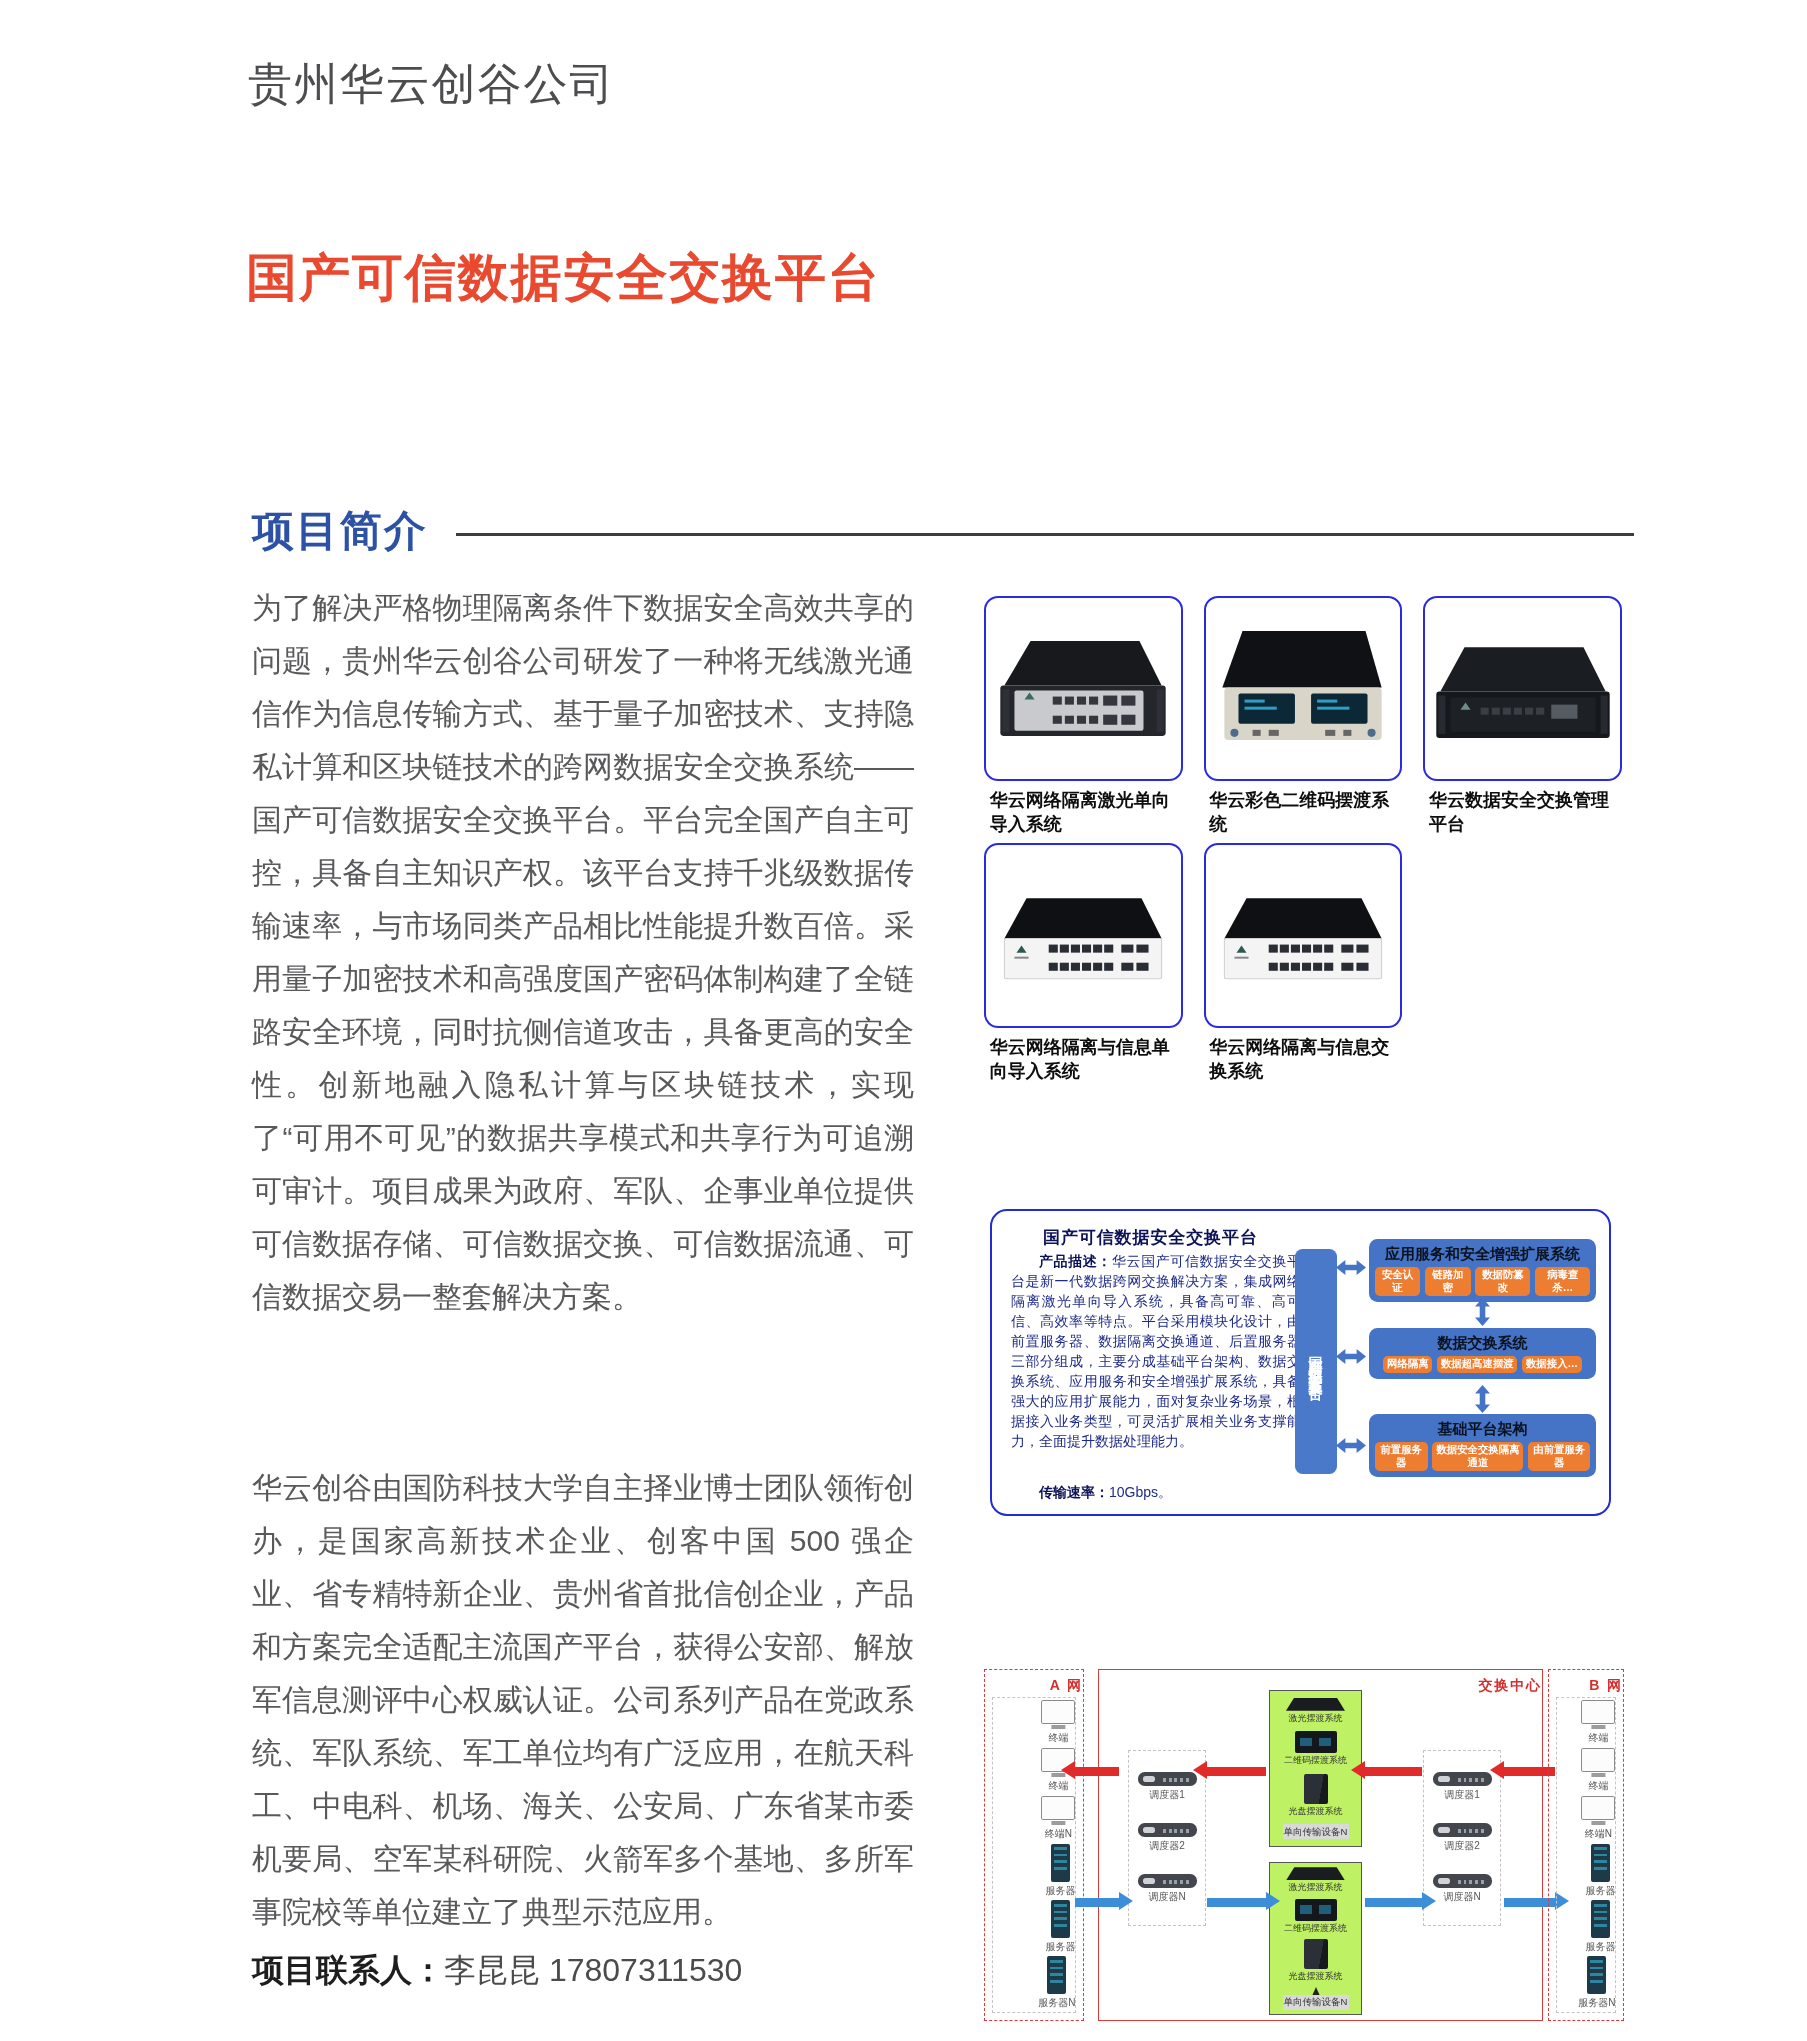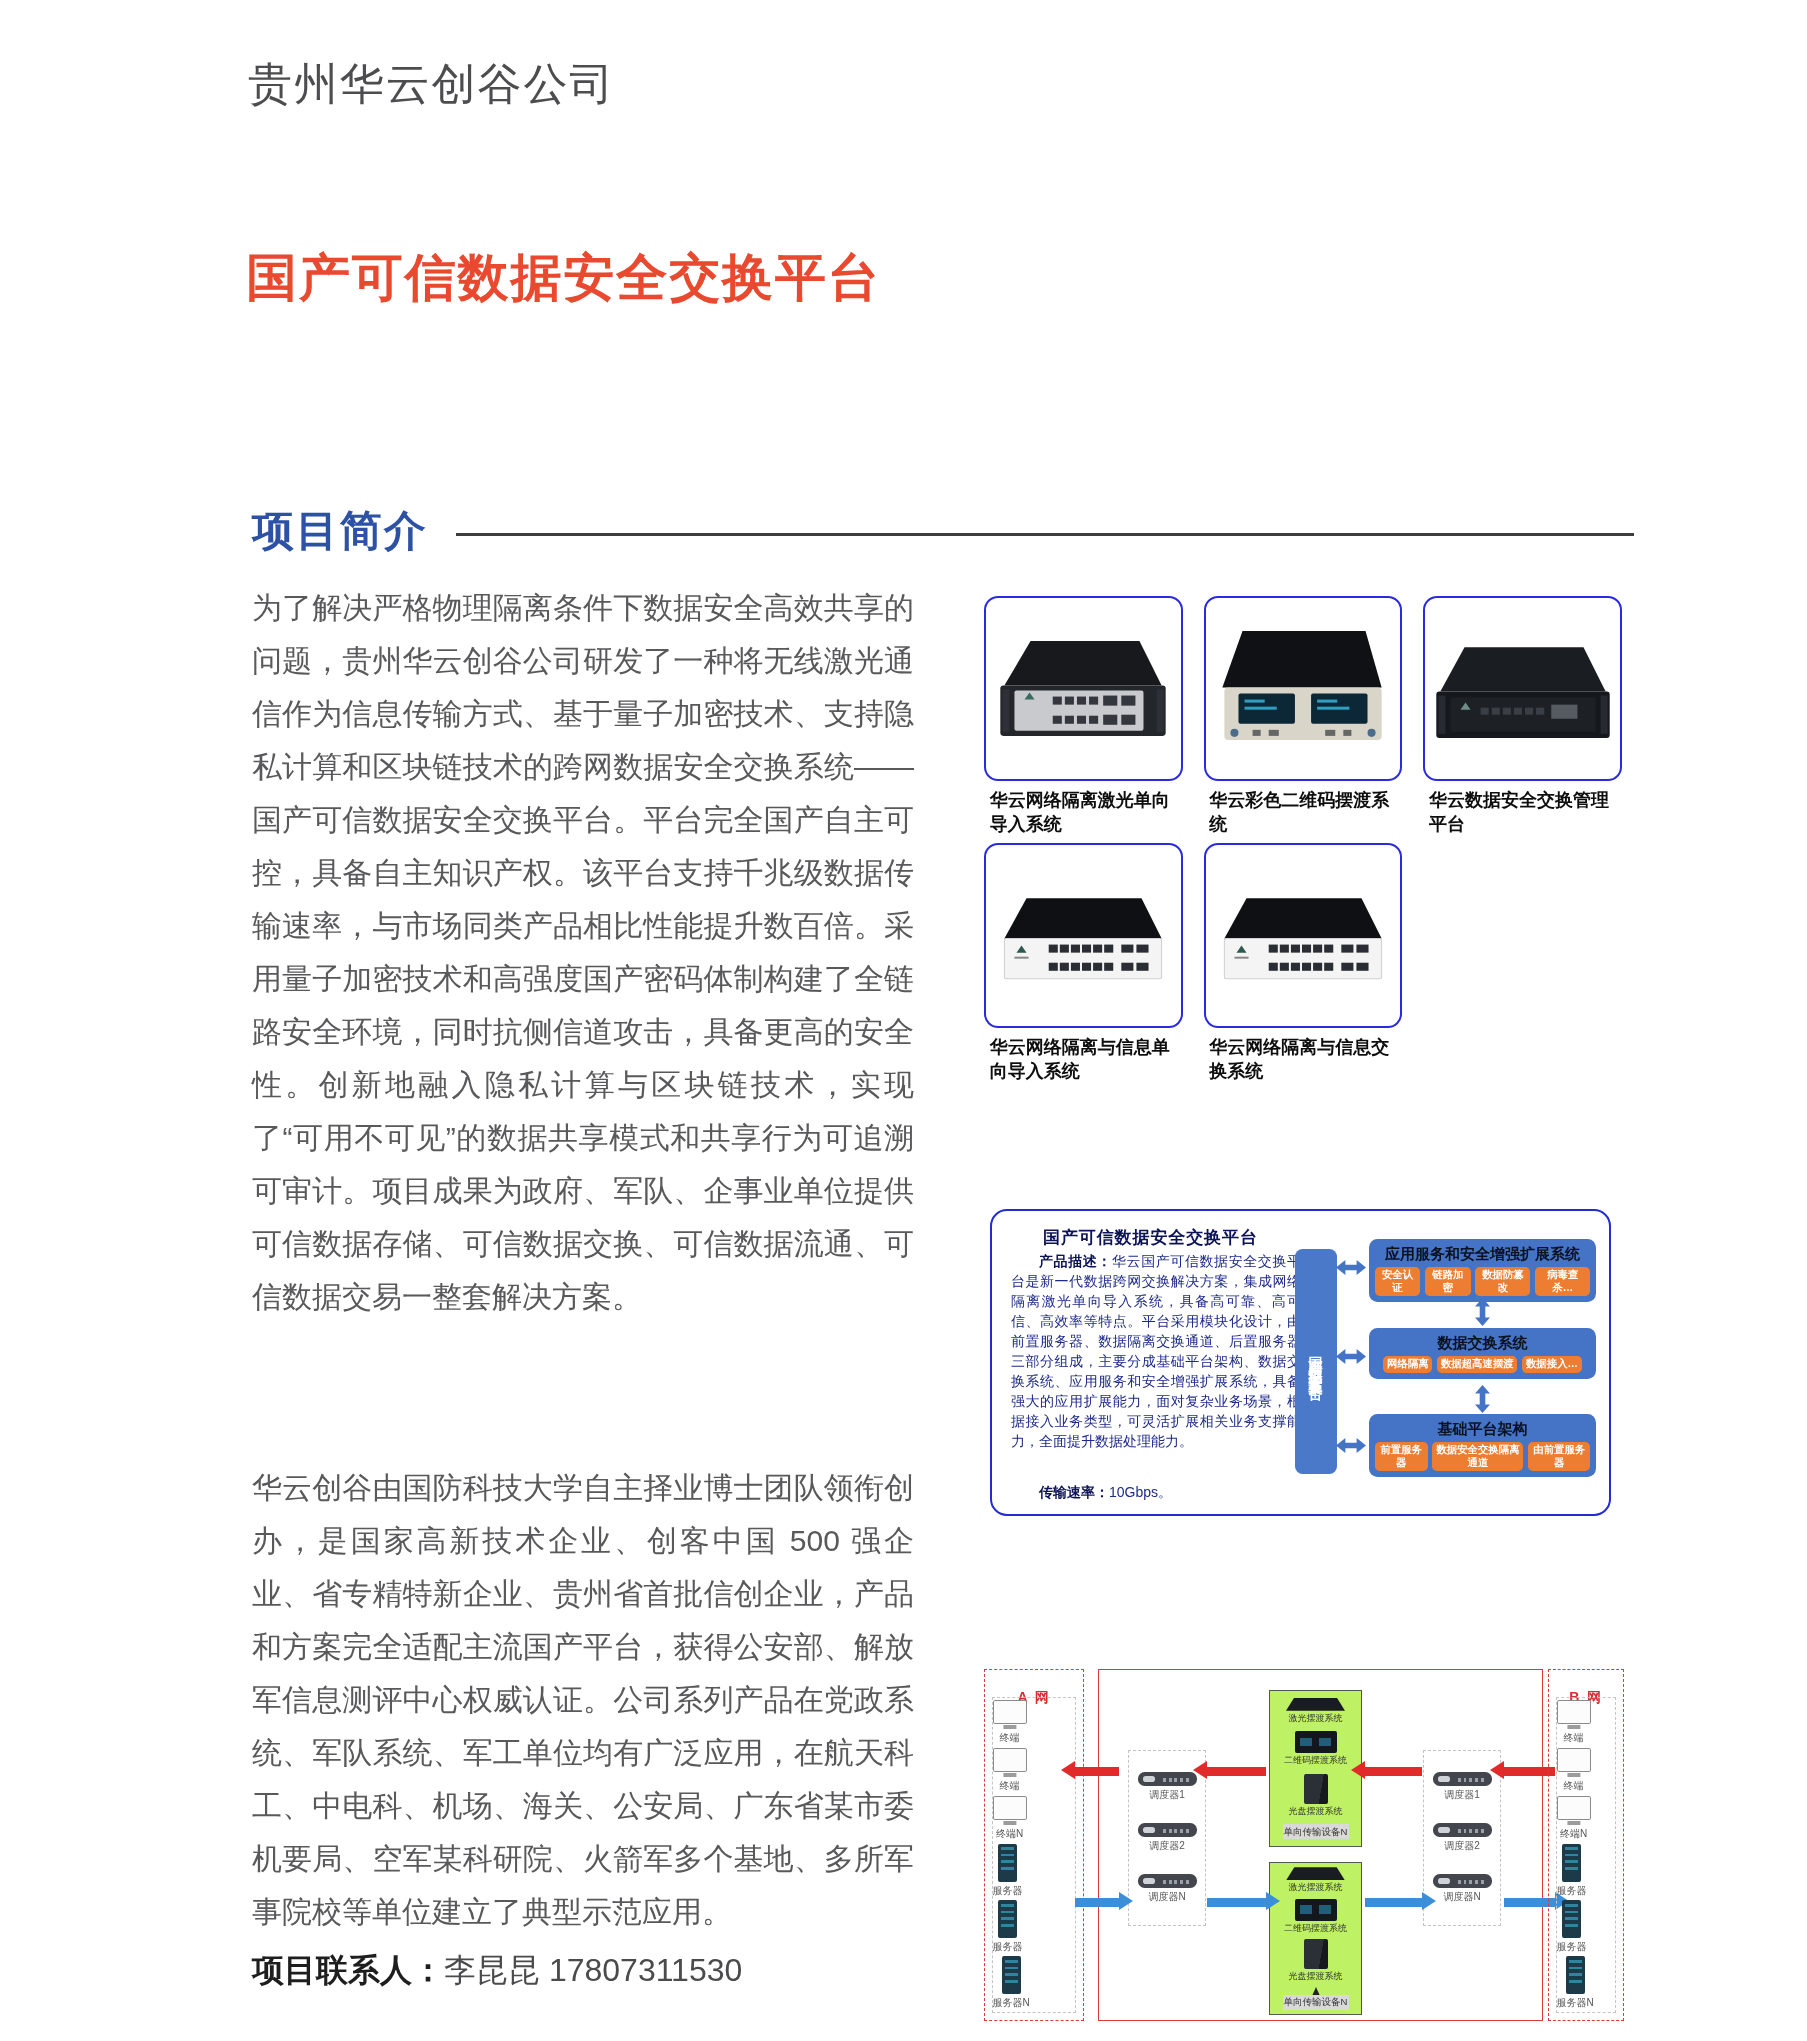--- a/index.html
+++ b/index.html
@@ -58,24 +58,24 @@
   #layer1 { top:28px; } #layer2 { top:117px; } #layer3 { top:203px; }
   .harrow { position:absolute; width:30px; height:15px; }
   .varrow { position:absolute; width:15px; height:28px; }
   #ha1 { left:344px; top:49px; } #ha2 { left:344px; top:138px; } #ha3 { left:344px; top:227px; }
   #va1 { left:483px; top:87px; } #va2 { left:483px; top:174px; }
 
   
   .net { position:absolute; left:984px; top:1669px; width:640px; height:354px; }
   .zone { position:absolute; top:0; height:352px; border:1.9px dashed #d93a3a; }
   #zoneA { left:0; width:100px; } #zoneB { right:0; width:76px; }
-  .zone-label { text-align:center; color:#d32f2f; font-weight:bold; font-size:14px; margin-top:19px;
+  .zone-label { text-align:right; color:#d32f2f; font-weight:bold; font-size:14px; margin-top:7px;
                 letter-spacing:1.9px; }
   .zone-inner { position:absolute; left:6.6px; right:6.6px; top:26.5px; bottom:6.6px; border:0.9px dashed #c4c4c4;
-                display:flex; flex-direction:column; align-items:flex-start; justify-content:space-evenly; }
+                display:flex; flex-direction:column; align-items:flex-end; justify-content:space-evenly; }
   .center-zone { position:absolute; left:114px; width:445px; height:352px; border:1.9px solid #d93a3a; }
   .n-item { display:flex; flex-direction:column; align-items:center; }
   .n-label { font-size:10px; color:#555; margin-top:1.9px; }
   .monitor { width:34px; height:24px; border:1.9px solid #8b8b8b; border-radius:1.9px; background:#fcfcfc;
              position:relative; margin-bottom:5.7px; }
   .monitor::after { content:""; position:absolute; left:50%; transform:translateX(-50%); bottom:-6.6px;
                     width:13.2px; height:4.7px; background:#9c9c9c; }
   .server { width:19px; height:38px; background:#1d3a49; border-radius:1.9px; position:relative; }
   .server::before { content:""; position:absolute; left:2.8px; right:2.8px; top:3.8px; height:23px;
                     background:repeating-linear-gradient(to bottom,#2f84a0 0 2.8px,transparent 2.8px 6.6px); }

